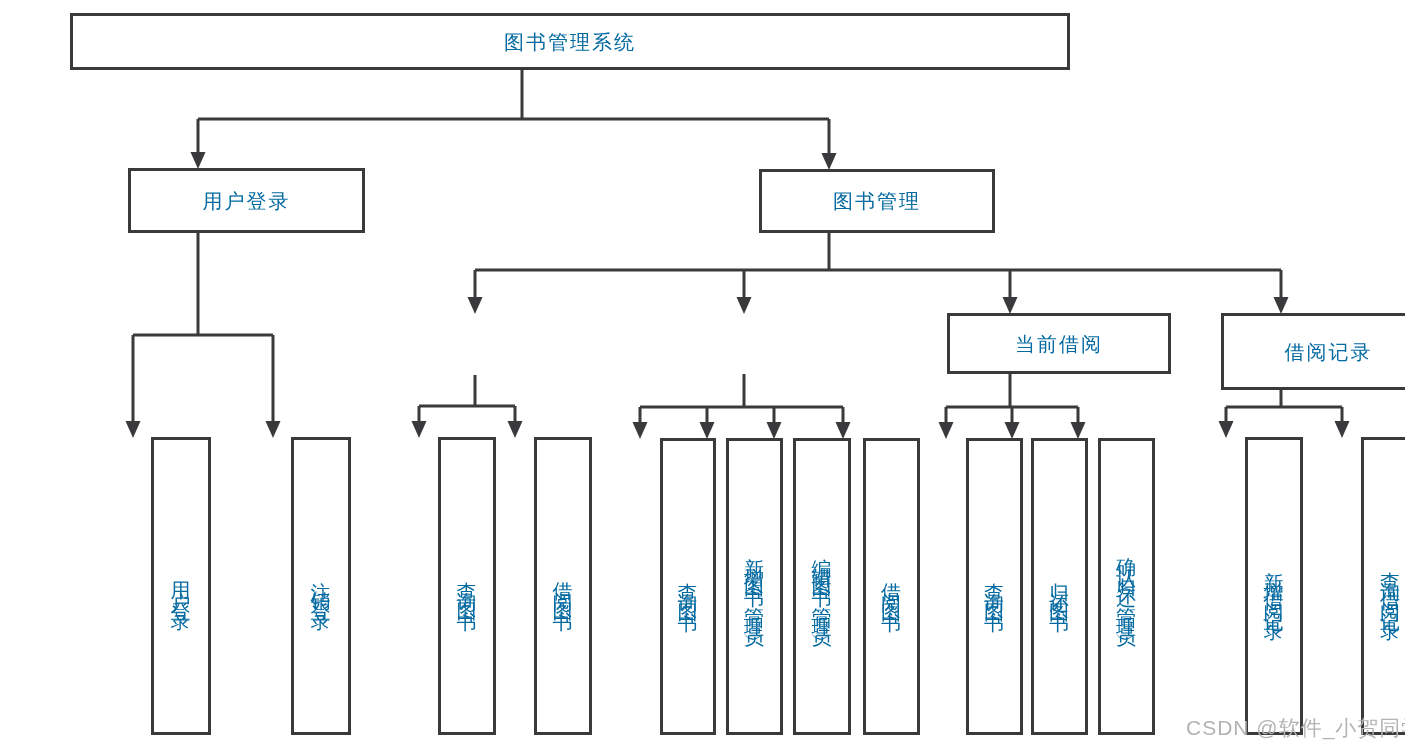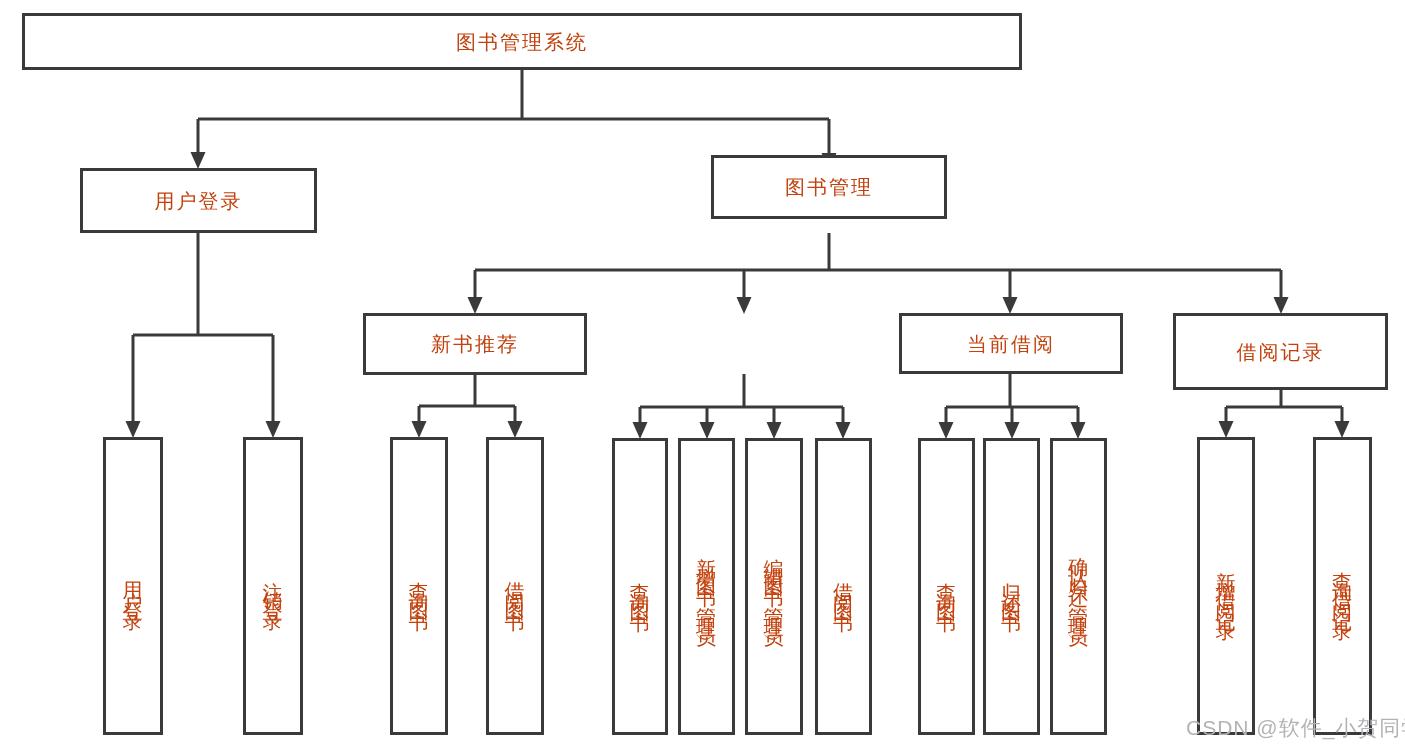--- a/index.html
+++ b/index.html
@@ -22,24 +22,25 @@
     pointer-events: none;
   }
   .node {
     position: absolute;
     box-sizing: border-box;
     background: #ffffff;
     border: 3px solid #3a3a3c;
     display: flex;
     align-items: center;
     justify-content: center;
-    color: #c2410c;
+    color: #0369a1;
     font-size: 20px;
     line-height: 1;
     z-index: 2;
+    margin-left: 48px;
   }
   .node.h span {
     letter-spacing: 2px;
     white-space: nowrap;
   }
   .node.v span {
     writing-mode: vertical-rl;
     letter-spacing: 10px;
     white-space: nowrap;
   }
@@ -80,25 +81,22 @@
       <polygon points="1070.5,422 1085.5,422 1078,439" fill="#3a3a3c"></polygon>
       <polygon points="1218.5,421 1233.5,421 1226,438" fill="#3a3a3c"></polygon>
       <polygon points="1334.5,421 1349.5,421 1342,438" fill="#3a3a3c"></polygon>
     </svg>
     <div class="node h" style="left: 22px; top: 13px; width: 1000px; height: 57px;">
       <span>图书管理系统</span>
     </div>
     <div class="node h" style="left: 80px; top: 168px; width: 237px; height: 65px;">
       <span>用户登录</span>
     </div>
-    <div class="node h" style="left: 711px; top: 155px; width: 236px; height: 64px; text-align: center;">
+    <div class="node h" style="left: 711px; top: 169px; width: 236px; height: 64px; text-align: center;">
       <span>图书管理</span>
-    </div>
-    <div class="node h" style="left: 363px; top: 313px; width: 224px; height: 62px;">
-      <span>新书推荐</span>
     </div>
     <div class="node h" style="left: 899px; top: 313px; width: 224px; height: 61px;">
       <span>当前借阅</span>
     </div>
     <div class="node h" style="left: 1173px; top: 313px; width: 215px; height: 77px;">
       <span>借阅记录</span>
     </div>
     <div class="node v" style="left: 103px; top: 437px; width: 60px; height: 298px;">
       <span>用户登录</span>
     </div>

